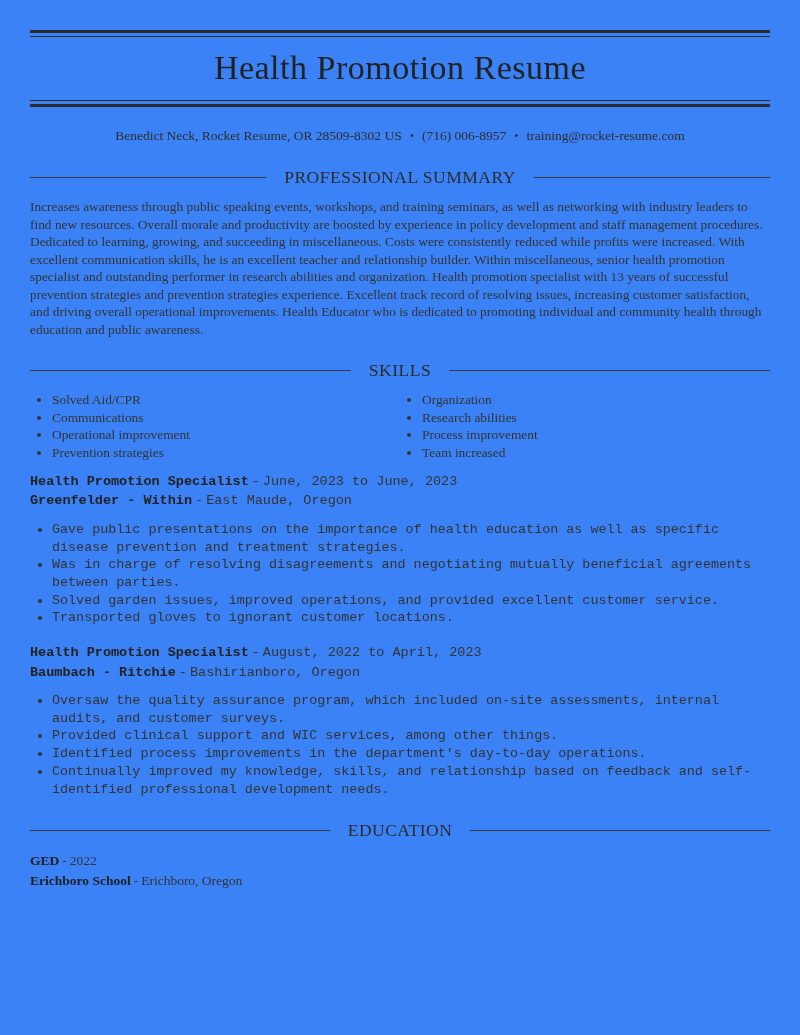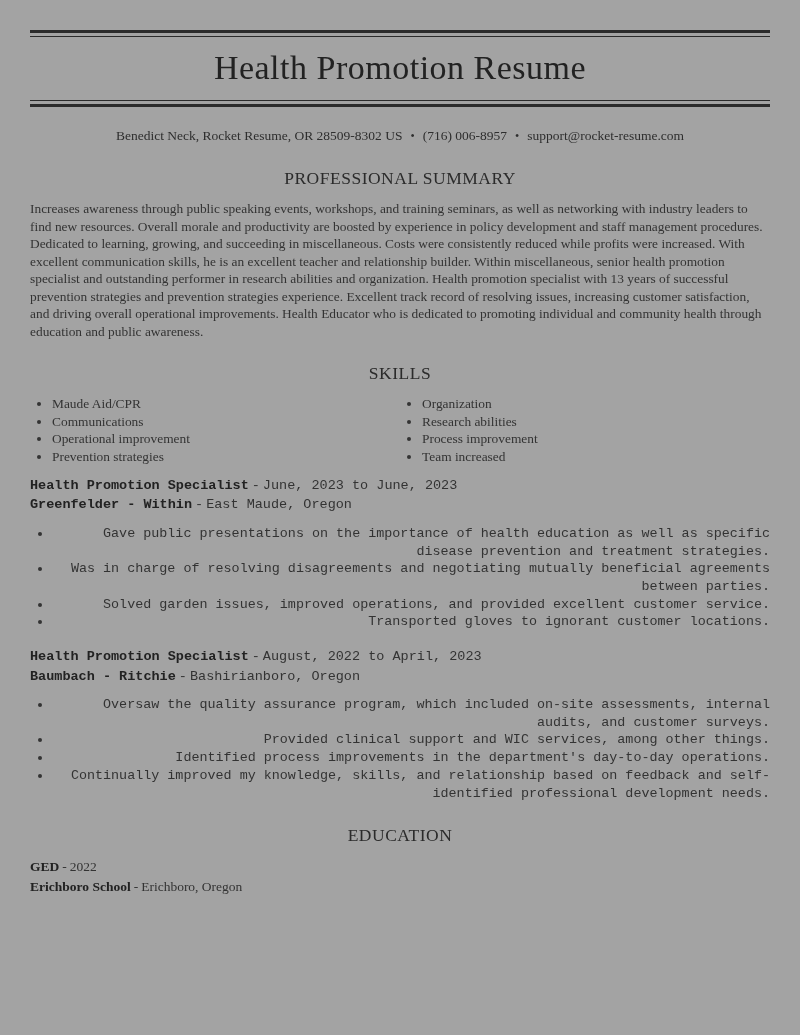--- a/index.html
+++ b/index.html
@@ -1,21 +1,21 @@
 <!DOCTYPE html>
 <html><head>
 <meta charset="utf-8">
 <style>
   html, body { margin: 0; padding: 0; background: #ffffff; }
   .page {
     width: 800px;
     height: 1035px;
     box-sizing: border-box;
     padding: 0 30px;
-    background: #a3a3a3;
+    background: #3b82f6;
     font-family: "Liberation Serif", "DejaVu Serif", serif;
     color: #333333;
     overflow: hidden;
   }
 
   
   .rule-double-top {
     margin-top: 30px;
     height: 3px;
     border-top: 3px solid #2b2b2b;
@@ -44,21 +44,20 @@
     line-height: 17px;
     color: #2e2e2e;
   }
   .contact .dot { margin: 0 8px; font-size: 12px; }
 
   
   .section-heading {
     display: flex;
     align-items: center;
     margin-top: 22px;
-    flex-direction: column;
   }
   .section-heading .hline {
     flex: 1;
     border-top: 1.5px solid #3a3a3a;
     height: 0;
   }
   .section-heading .heading-text {
     margin: 0 18px;
     font-size: 17.5px;
     line-height: 21px;
@@ -97,57 +96,56 @@
     font-size: 13.5px;
     line-height: 19.5px;
     color: #333333;
   }
   .b { font-weight: bold; color: #222222; }
   .dash { margin: 0 3px; }
   ul.bullets {
     margin: 10px 0 0 0;
     padding-left: 22px;
     list-style: disc;
-    text-align: right;
   }
   ul.bullets li {
     font-size: 13.4px;
     line-height: 17.7px;
     color: #333333;
   }
   .edu { margin-top: 10px; }
 </style>
 </head>
 <body>
 
 <div class="page">
 
   <div class="rule-double-top"></div>
   <h1 class="title">Health Promotion Resume</h1>
   <div class="rule-double-bottom"></div>
 
   <div class="contact">
-    <span>Benedict Neck, Rocket Resume, OR 28509-8302 US</span><span class="dot">•</span><span>(716) 006-8957</span><span class="dot">•</span><span>support@rocket-resume.com</span>
+    <span>Benedict Neck, Rocket Resume, OR 28509-8302 US</span><span class="dot">•</span><span>(716) 006-8957</span><span class="dot">•</span><span>training@rocket-resume.com</span>
   </div>
 
   <div class="section-heading">
     <span class="hline"></span>
     <span class="heading-text">PROFESSIONAL SUMMARY</span>
     <span class="hline"></span>
   </div>
   <p class="summary">Increases awareness through public speaking events, workshops, and training seminars, as well as networking with industry leaders to find new resources. Overall morale and productivity are boosted by experience in policy development and staff management procedures. Dedicated to learning, growing, and succeeding in miscellaneous. Costs were consistently reduced while profits were increased. With excellent communication skills, he is an excellent teacher and relationship builder. Within miscellaneous, senior health promotion specialist and outstanding performer in research abilities and organization. Health promotion specialist with 13 years of successful prevention strategies and prevention strategies experience. Excellent track record of resolving issues, increasing customer satisfaction, and driving overall operational improvements. Health Educator who is dedicated to promoting individual and community health through education and public awareness.</p>
 
   <div class="section-heading">
     <span class="hline"></span>
     <span class="heading-text">SKILLS</span>
     <span class="hline"></span>
   </div>
   <div class="skills-columns">
     <ul>
-      <li>Maude Aid/CPR</li>
+      <li>Solved Aid/CPR</li>
       <li>Communications</li>
       <li>Operational improvement</li>
       <li>Prevention strategies</li>
     </ul>
     <ul>
       <li>Organization</li>
       <li>Research abilities</li>
       <li>Process improvement</li>
       <li>Team increased</li>
     </ul>

